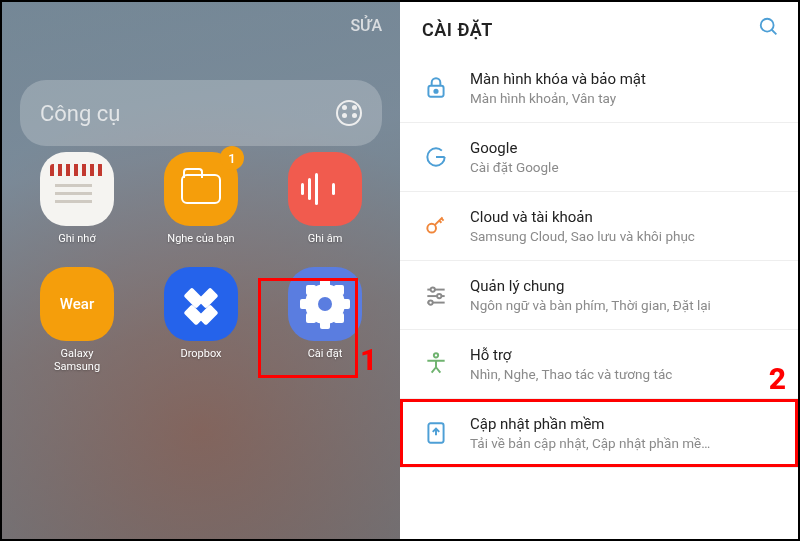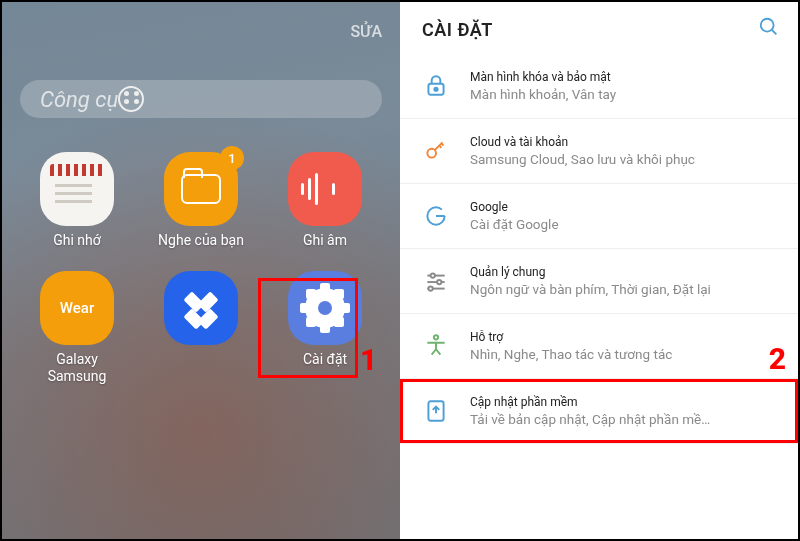--- a/index.html
+++ b/index.html
@@ -21,35 +21,35 @@
   }
   .right-panel {
     width: 50%;
     height: 100%;
     background: #fff;
     display: flex;
     flex-direction: column;
   }
   .edit-link {
     position: absolute;
-    top: 20px; right: 18px;
+    top: 14px; right: 18px;
     font-size: 16px;
     font-weight: 500;
     color: #f3f3f3cc;
   }
   .folder-header {
     position: absolute;
     top: 78px; left: 18px; right: 18px;
     background: rgba(255,255,255,0.22);
     border-radius: 26px;
-    height: 38px;
+    height: 66px;
     display: flex;
     align-items: center;
     padding: 0 20px;
-    font-style: italic;
+    justify-content: space-between;
   }
   .folder-title { font-size: 22px; color: #f5f5f5cc; }
   .palette-icon {
     width: 26px; height: 26px; border-radius: 50%;
     border: 2px solid #eee;
     position: relative;
   }
   .palette-icon::before {
     content: ""; position: absolute; top: 3px; left: 4px;
     width: 5px; height: 5px; border-radius: 50%; background: #eee;
@@ -70,21 +70,21 @@
     border-radius: 26px;
     margin: 0 auto 6px;
     display: flex;
     align-items: center;
     justify-content: center;
     position: relative;
     font-size: 15px;
     font-weight: 500;
     color: #fff;
   }
-  .app-label { font-size: 14px; color: #fff; text-shadow: 0 1px 2px rgba(0,0,0,0.3); line-height: 1.2; }
+  .app-label { font-size: 11px; color: #fff; text-shadow: 0 1px 2px rgba(0,0,0,0.3); line-height: 1.2; }
   .badge {
     position: absolute;
     top: -6px; right: -6px;
     width: 24px; height: 24px;
     border-radius: 50%;
     background: #f59e0b;
     color: #fff; font-size: 13px;
     display: flex; align-items: center; justify-content: center;
   }
   .memo-icon { background: #f5f4f1; position: relative; }
@@ -170,21 +170,21 @@
     position: relative;
   }
   .settings-row:first-child { padding-top: 20px; }
   .row-icon {
     width: 32px; height: 32px;
     display: flex; align-items: center; justify-content: center;
     flex-shrink: 0;
   }
   .row-icon svg { width: 26px; height: 26px; stroke-width: 1.8; fill: none; }
   .row-text { flex: 1; min-width: 0; }
-  .row-title { font-size: 12px; color: #222; margin-bottom: 2px; }
+  .row-title { font-size: 15px; color: #222; margin-bottom: 2px; }
   .row-sub { font-size: 13.5px; color: #8a8a8a; white-space: nowrap; overflow: hidden; text-overflow: ellipsis; }
   .highlight-box-2 {
     position: absolute;
     border: 3px solid #f00;
     inset: 0;
     pointer-events: none;
   }
   .num-2 {
     position: absolute;
     right: 12px;
@@ -237,20 +237,21 @@
       <div class="app-icon wear-icon">Wear</div>
       <div class="app-label">
         <span>Galaxy</span><br><span>Samsung</span>
       </div>
     </div>
 
     <div class="app-item">
       <div class="app-icon dropbox-icon">
         <div class="dropbox-glyph"></div>
       </div>
+      <div class="app-label">Dropbox</div>
     </div>
 
     <div class="app-item">
       <div class="app-icon settings-icon">
         <div class="settings-gear"></div>
       </div>
       <div class="app-label">Cài đặt</div>
     </div>
 
   </div>
@@ -281,40 +282,40 @@
           </svg>
       </span>
       <div class="row-text">
         <div class="row-title">Màn hình khóa và bảo mật</div>
         <div class="row-sub">Màn hình khoản, Vân tay</div>
       </div>
     </div>
 
     <div class="settings-row">
       <span class="row-icon">
+        <svg viewBox="0 0 24 24" stroke="#4d9fd6">
+            <path d="M20 12c0 4.4-3.6 8-8 8s-8-3.6-8-8 3.6-8 8-8c2.1 0 4 .8 5.4 2.1M20 12h-8"></path>
+          </svg>
+      </span>
+      <div class="row-text">
+        <div class="row-title">Google</div>
+        <div class="row-sub">Cài đặt Google</div>
+      </div>
+    </div>
+
+    <div class="settings-row">
+      <span class="row-icon">
         <svg viewBox="0 0 24 24" stroke="#f0863a">
             <circle cx="8" cy="14" r="4"></circle>
             <path d="M11 11l7-7M15 7l2 2M17 5l2 2"></path>
           </svg>
       </span>
       <div class="row-text">
         <div class="row-title">Cloud và tài khoản</div>
         <div class="row-sub">Samsung Cloud, Sao lưu và khôi phục</div>
-      </div>
-    </div>
-
-    <div class="settings-row">
-      <span class="row-icon">
-        <svg viewBox="0 0 24 24" stroke="#4d9fd6">
-            <path d="M20 12c0 4.4-3.6 8-8 8s-8-3.6-8-8 3.6-8 8-8c2.1 0 4 .8 5.4 2.1M20 12h-8"></path>
-          </svg>
-      </span>
-      <div class="row-text">
-        <div class="row-title">Google</div>
-        <div class="row-sub">Cài đặt Google</div>
       </div>
     </div>
 
     <div class="settings-row" style="position:relative">
       <span class="row-icon">
         <svg viewBox="0 0 24 24" stroke="#8a8a8a">
             <line x1="4" y1="7" x2="20" y2="7"></line>
             <circle cx="9" cy="7" r="2" fill="#fff"></circle>
             <line x1="4" y1="13" x2="20" y2="13"></line>
             <circle cx="15" cy="13" r="2" fill="#fff"></circle>

